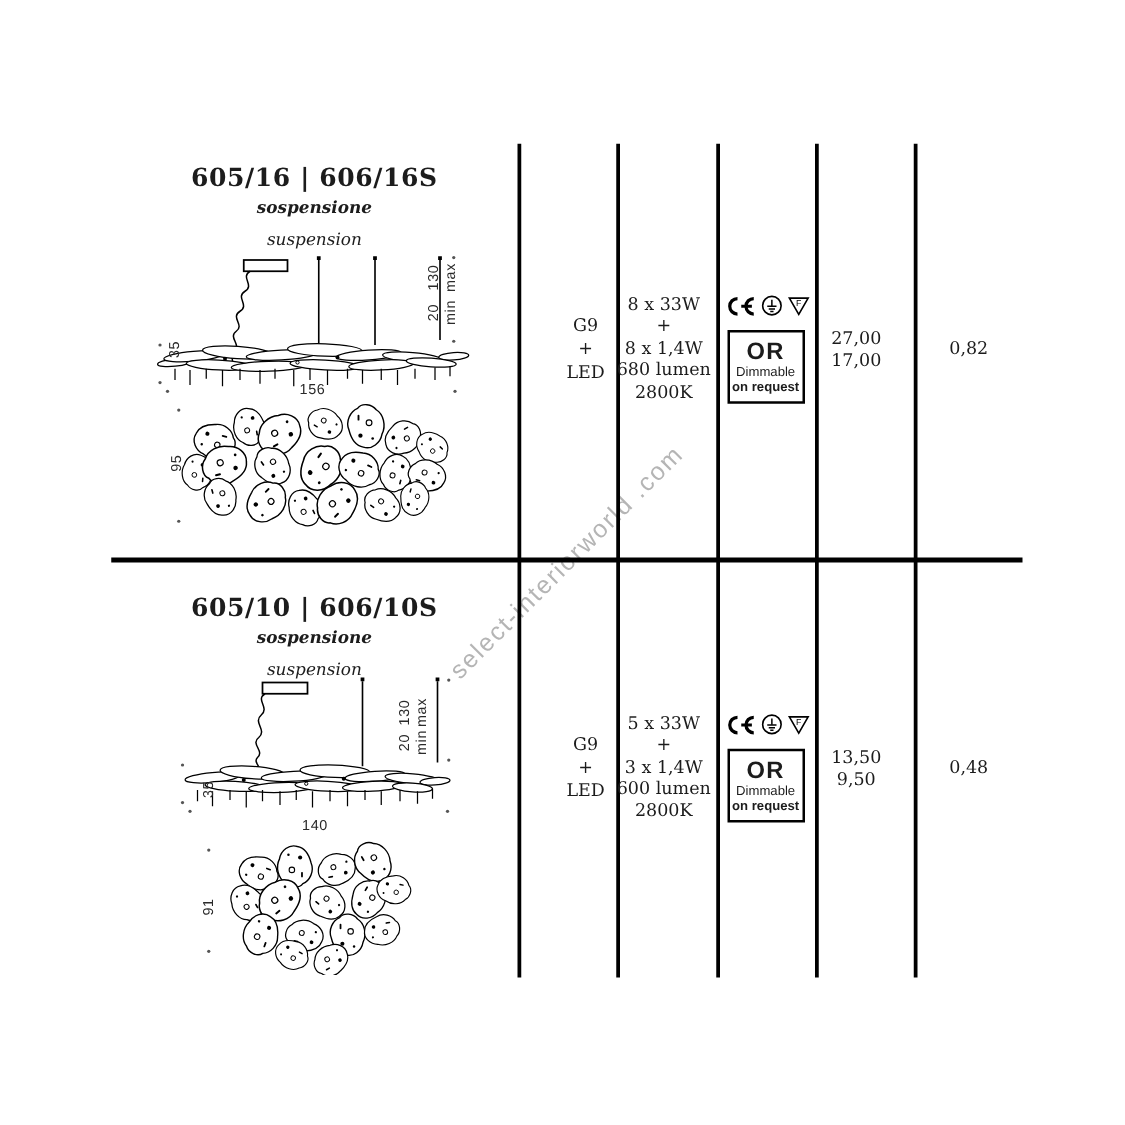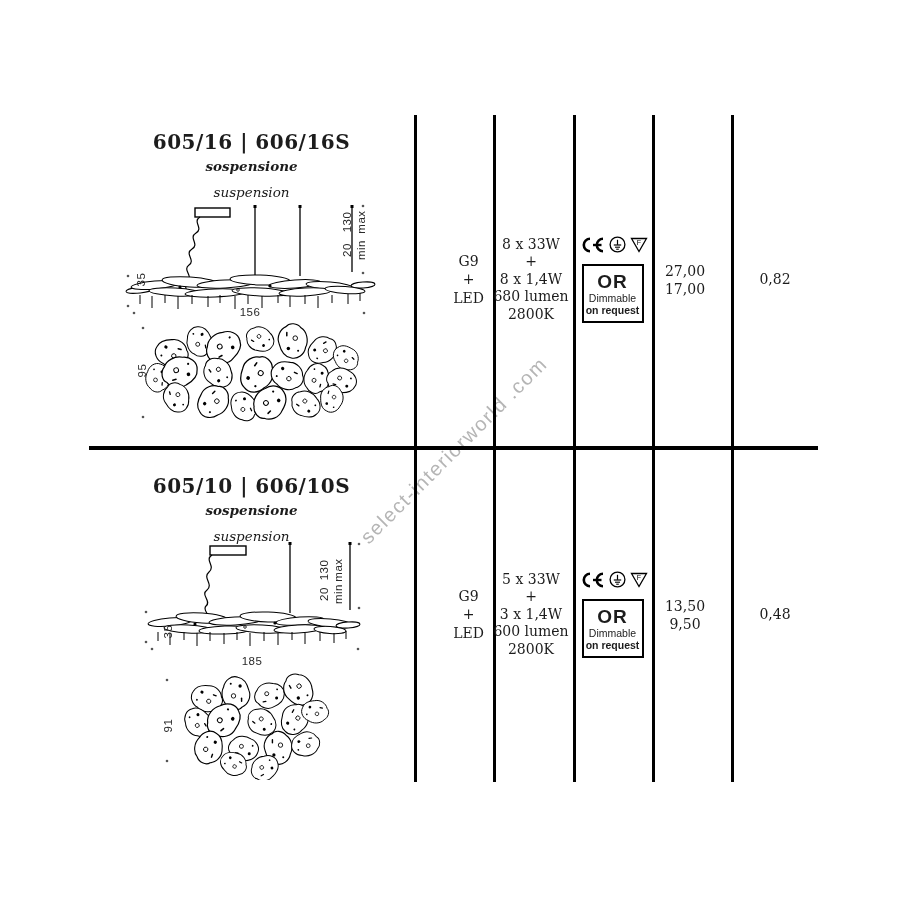--- a/index.html
+++ b/index.html
@@ -260,21 +260,21 @@
         <circle cx="6" cy="74" r="1.3"></circle>
           <circle cx="6" cy="104" r="1.3"></circle>
         <circle cx="12" cy="111" r="1.3"></circle>
           <circle cx="218" cy="111" r="1.3"></circle>
         <circle cx="219" cy="6" r="1.3"></circle>
           <circle cx="219" cy="70" r="1.3"></circle>
       </g>
     </svg>
 
     <div class="dim rot dim-h">35</div>
-    <div class="dim dim-w">185</div>
+    <div class="dim dim-w">140</div>
     <div class="rotblock rb-max">
       <span>130</span>
       <span>max</span>
     </div>
     <div class="rotblock rb-min">
       <span>20</span>
       <span>min</span>
     </div>
 
     <svg class="top-svg" width="175" height="108" viewBox="0 0 175 108">

